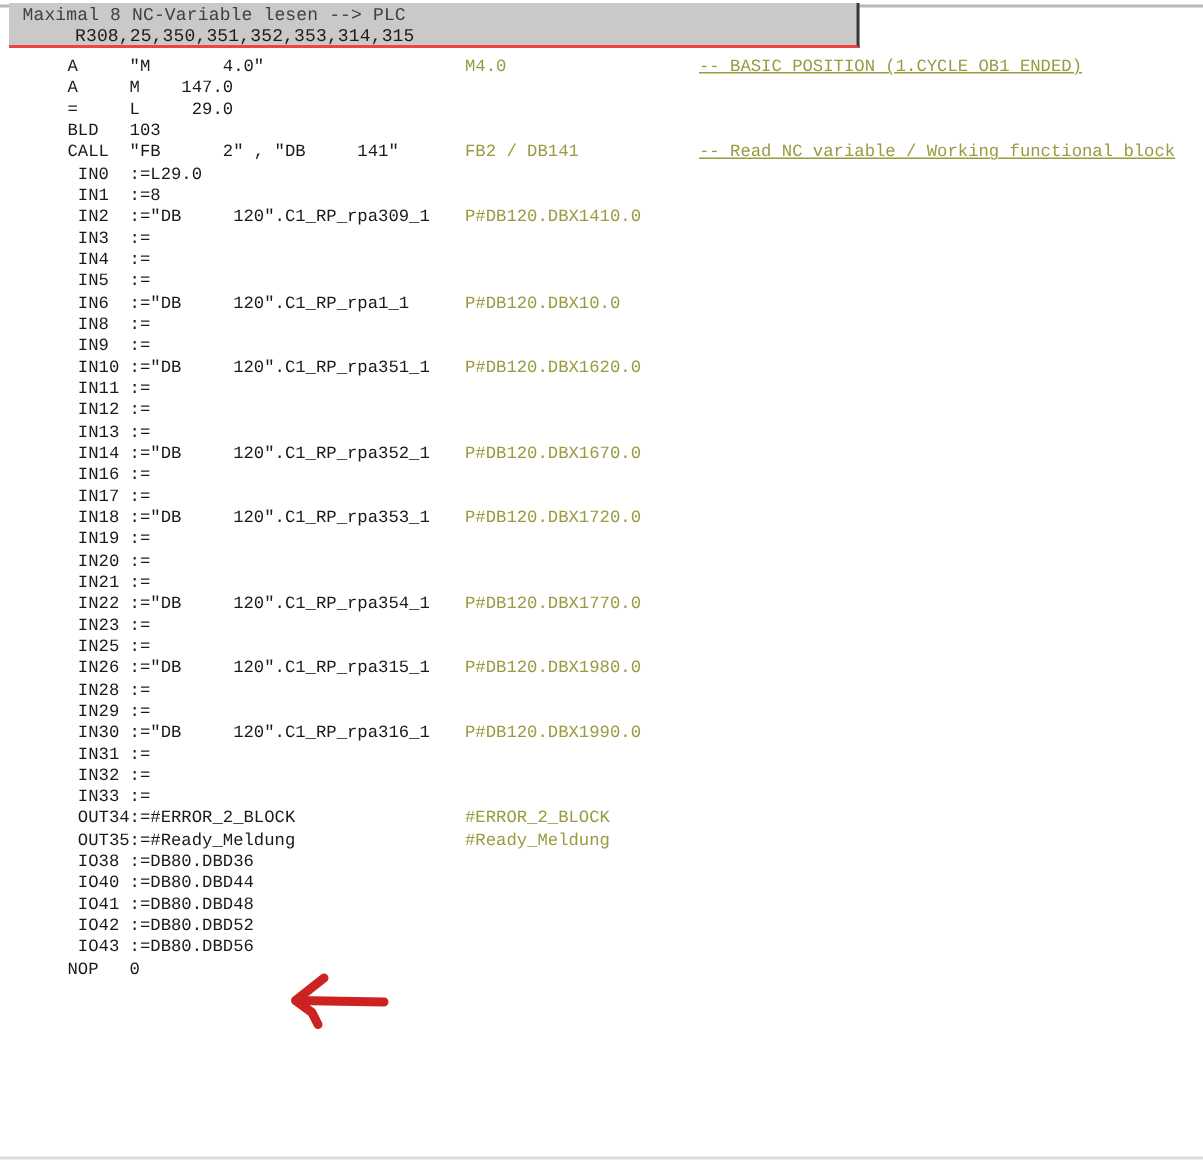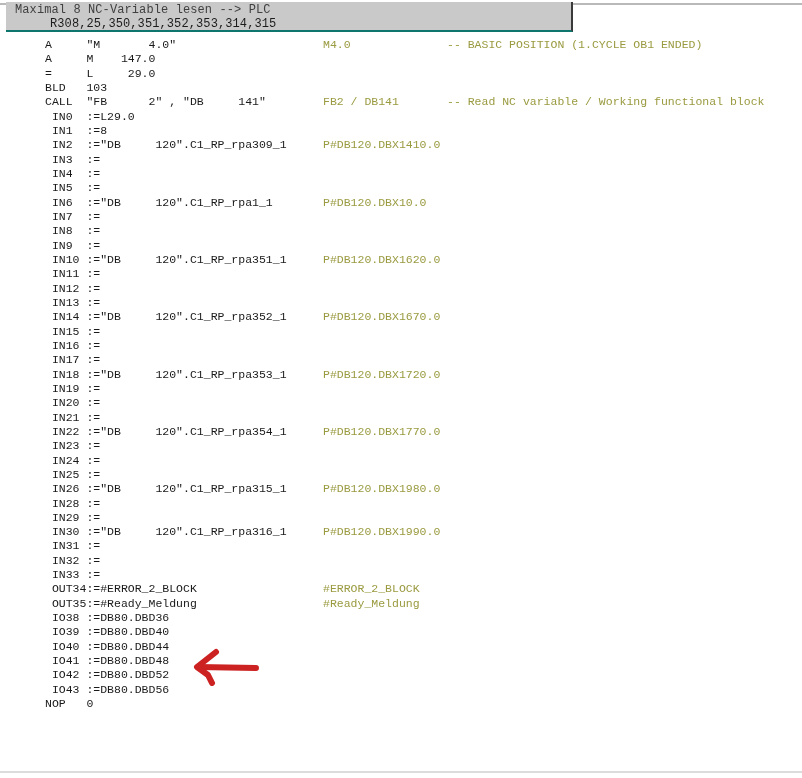--- a/index.html
+++ b/index.html
@@ -28,21 +28,21 @@
 
   
   #title-panel {
     position: absolute;
     left: 6px;
     top: 2px;
     width: 567px;
     height: 30px;
     background: #c9c9c9;
     border-right: 2px solid #3a3a3a;
-    border-bottom: 2px solid #0f766e;
+    border-bottom: 2px solid #ef4444;
     box-sizing: border-box;
     overflow: hidden;
   }
   #title-panel .tline {
     font-size: 12px;
     line-height: 14px;
     color: #2a2a2a;
     white-space: pre;
     padding-left: 9px;
     letter-spacing: 0.1px;
@@ -79,27 +79,28 @@
   }
   .code-line .stl {
     position: absolute;
     left: 45px;
     top: 0;
     color: #1a1a1a;
     white-space: pre;
   }
   .code-line .cmt {
     position: absolute;
-    left: 323px;
+    left: 310px;
     top: 0;
     color: #9a9a40;
     white-space: pre;
   }
   .code-line .cmt.wide {
-    left: 447px;
+    left: 466px;
+    text-decoration: underline;
   }
 
   
   #bottom-rule {
     position: absolute;
     left: 0;
     top: 771px;
     width: 802px;
     height: 2px;
     background: #dcdcdc;
@@ -133,50 +134,46 @@
     <div class="code-line"><span class="stl">=     L     29.0</span></div>
     <div class="code-line"><span class="stl">BLD   103</span></div>
     <div class="code-line"><span class="stl">CALL  "FB      2" , "DB     141"</span><span class="cmt">FB2 / DB141</span><span class="cmt wide">-- Read NC variable / Working functional block</span></div>
     <div class="code-line"><span class="stl"> IN0  :=L29.0</span></div>
     <div class="code-line"><span class="stl"> IN1  :=8</span></div>
     <div class="code-line"><span class="stl"> IN2  :="DB     120".C1_RP_rpa309_1</span><span class="cmt">P#DB120.DBX1410.0</span></div>
     <div class="code-line"><span class="stl"> IN3  :=</span></div>
     <div class="code-line"><span class="stl"> IN4  :=</span></div>
     <div class="code-line"><span class="stl"> IN5  :=</span></div>
     <div class="code-line"><span class="stl"> IN6  :="DB     120".C1_RP_rpa1_1</span><span class="cmt">P#DB120.DBX10.0</span></div>
-    <div class="code-line"><span class="stl"> IN7  :=</span></div>
     <div class="code-line"><span class="stl"> IN8  :=</span></div>
     <div class="code-line"><span class="stl"> IN9  :=</span></div>
     <div class="code-line"><span class="stl"> IN10 :="DB     120".C1_RP_rpa351_1</span><span class="cmt">P#DB120.DBX1620.0</span></div>
     <div class="code-line"><span class="stl"> IN11 :=</span></div>
     <div class="code-line"><span class="stl"> IN12 :=</span></div>
     <div class="code-line"><span class="stl"> IN13 :=</span></div>
     <div class="code-line"><span class="stl"> IN14 :="DB     120".C1_RP_rpa352_1</span><span class="cmt">P#DB120.DBX1670.0</span></div>
-    <div class="code-line"><span class="stl"> IN15 :=</span></div>
     <div class="code-line"><span class="stl"> IN16 :=</span></div>
     <div class="code-line"><span class="stl"> IN17 :=</span></div>
     <div class="code-line"><span class="stl"> IN18 :="DB     120".C1_RP_rpa353_1</span><span class="cmt">P#DB120.DBX1720.0</span></div>
     <div class="code-line"><span class="stl"> IN19 :=</span></div>
     <div class="code-line"><span class="stl"> IN20 :=</span></div>
     <div class="code-line"><span class="stl"> IN21 :=</span></div>
     <div class="code-line"><span class="stl"> IN22 :="DB     120".C1_RP_rpa354_1</span><span class="cmt">P#DB120.DBX1770.0</span></div>
     <div class="code-line"><span class="stl"> IN23 :=</span></div>
-    <div class="code-line"><span class="stl"> IN24 :=</span></div>
     <div class="code-line"><span class="stl"> IN25 :=</span></div>
     <div class="code-line"><span class="stl"> IN26 :="DB     120".C1_RP_rpa315_1</span><span class="cmt">P#DB120.DBX1980.0</span></div>
     <div class="code-line"><span class="stl"> IN28 :=</span></div>
     <div class="code-line"><span class="stl"> IN29 :=</span></div>
     <div class="code-line"><span class="stl"> IN30 :="DB     120".C1_RP_rpa316_1</span><span class="cmt">P#DB120.DBX1990.0</span></div>
     <div class="code-line"><span class="stl"> IN31 :=</span></div>
     <div class="code-line"><span class="stl"> IN32 :=</span></div>
     <div class="code-line"><span class="stl"> IN33 :=</span></div>
     <div class="code-line"><span class="stl"> OUT34:=#ERROR_2_BLOCK</span><span class="cmt">#ERROR_2_BLOCK</span></div>
     <div class="code-line"><span class="stl"> OUT35:=#Ready_Meldung</span><span class="cmt">#Ready_Meldung</span></div>
     <div class="code-line"><span class="stl"> IO38 :=DB80.DBD36</span></div>
-    <div class="code-line"><span class="stl"> IO39 :=DB80.DBD40</span></div>
     <div class="code-line"><span class="stl"> IO40 :=DB80.DBD44</span></div>
     <div class="code-line"><span class="stl"> IO41 :=DB80.DBD48</span></div>
     <div class="code-line"><span class="stl"> IO42 :=DB80.DBD52</span></div>
     <div class="code-line"><span class="stl"> IO43 :=DB80.DBD56</span></div>
     <div class="code-line"><span class="stl">NOP   0</span></div>
   </div>
 
 <svg id="annot-arrow" viewBox="0 0 74 42" xmlns="http://www.w3.org/2000/svg">
   <path d="M 70 24 L 12 23" stroke="#cc2222" stroke-width="6" stroke-linecap="round" fill="none"></path>
   <path d="M 30 8 L 11 23 L 22 31 L 26 39" stroke="#cc2222" stroke-width="6" stroke-linecap="round" stroke-linejoin="round" fill="none"></path>

